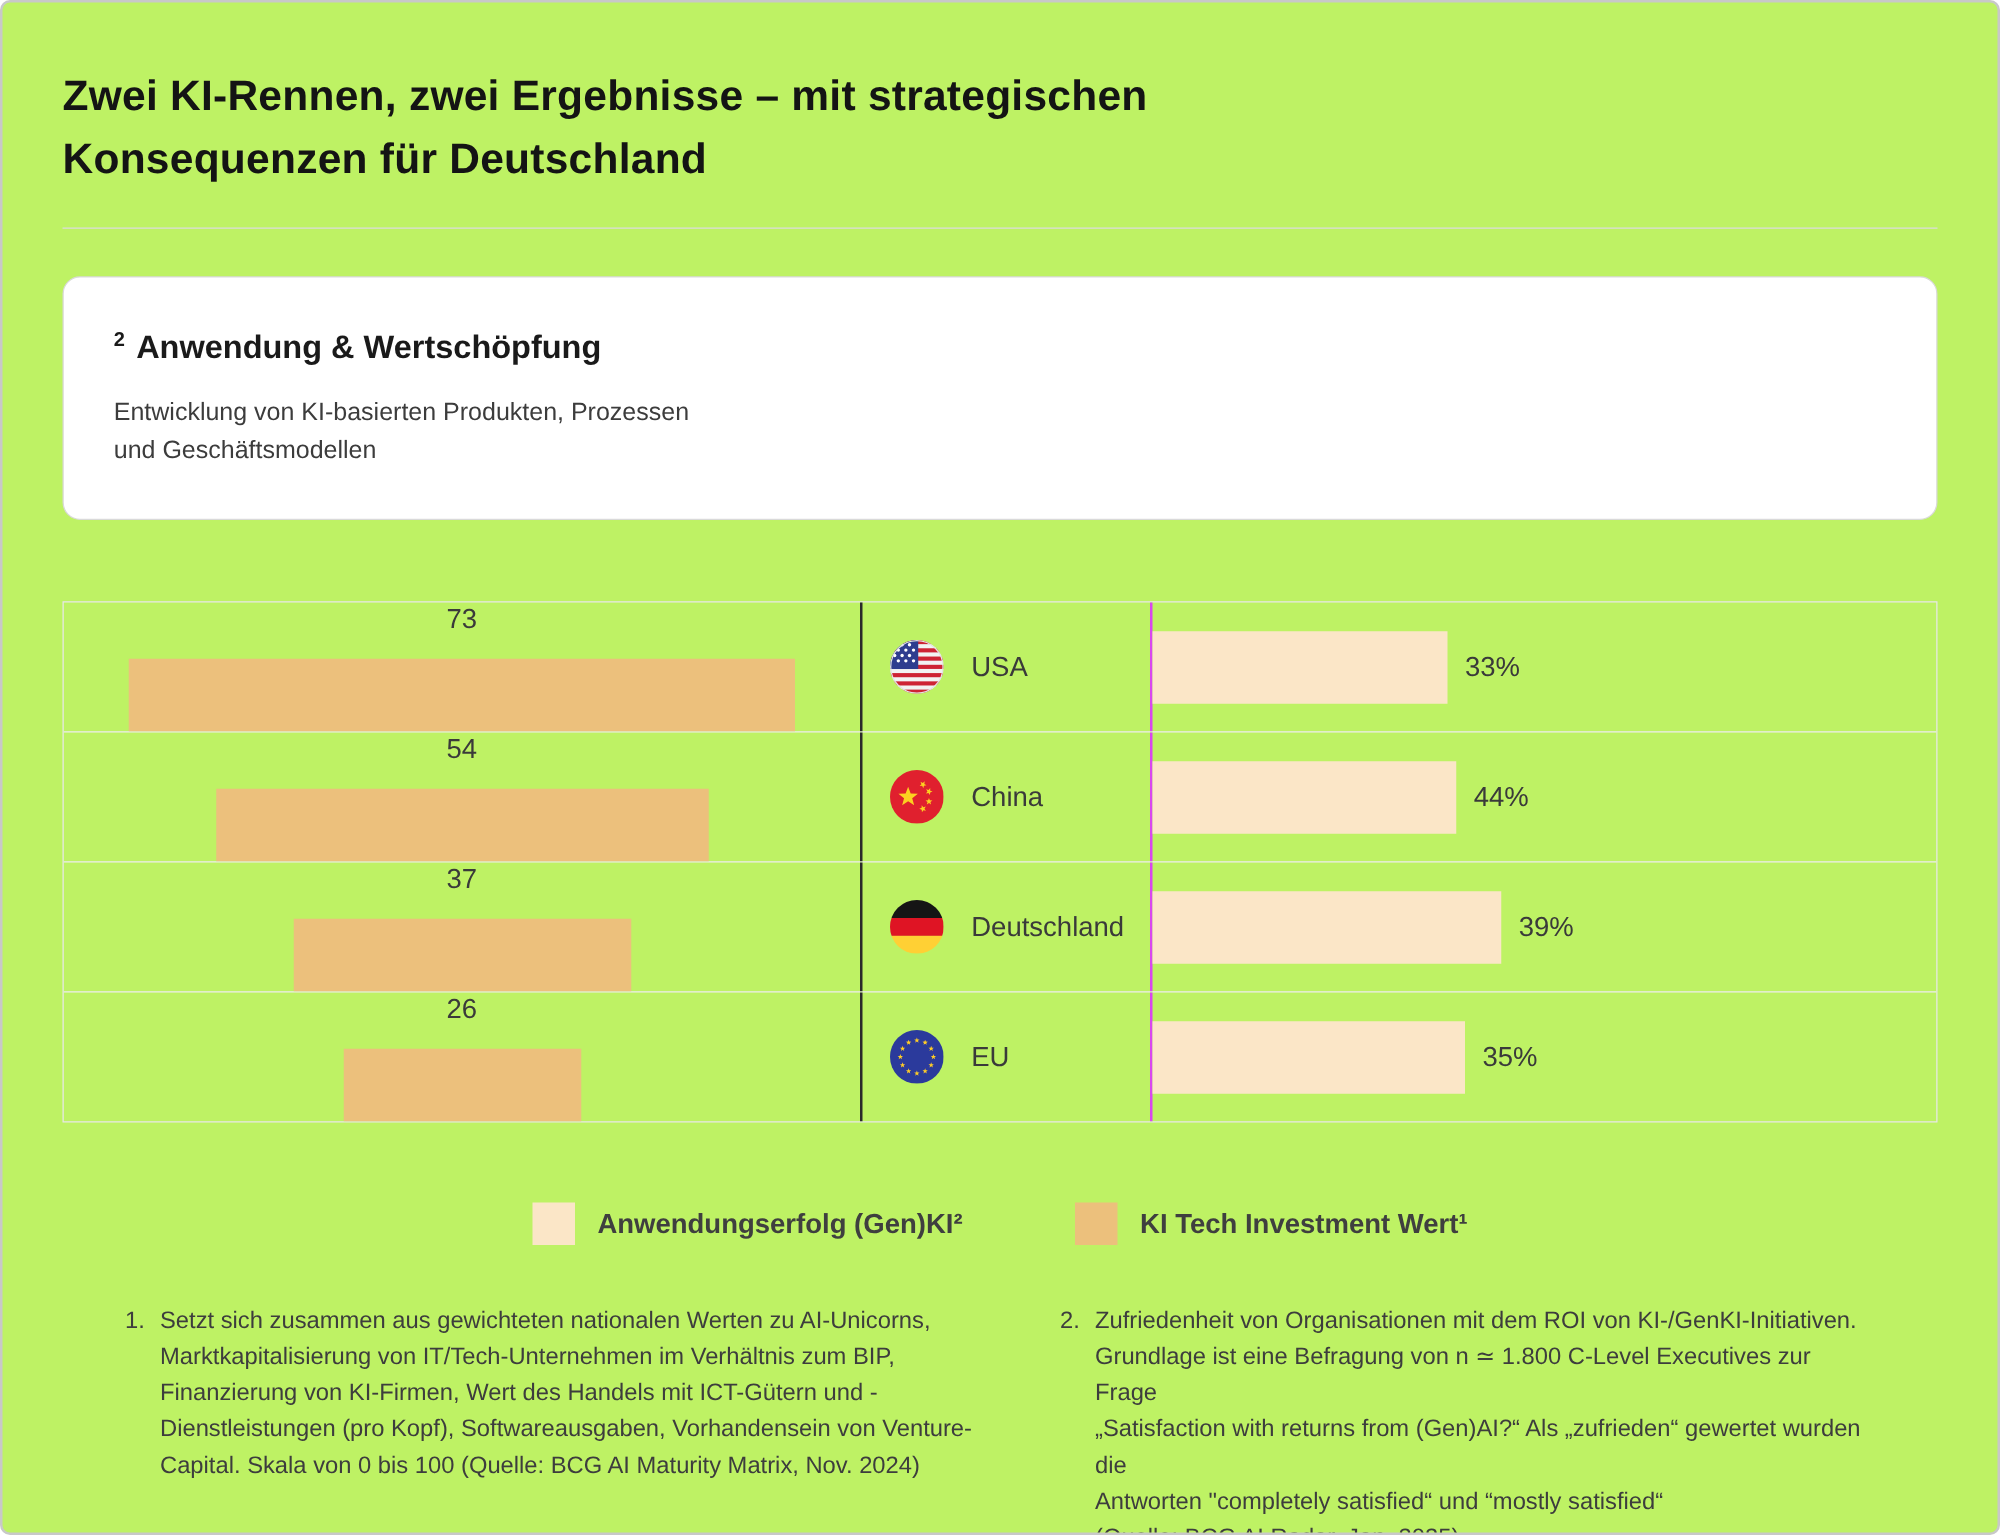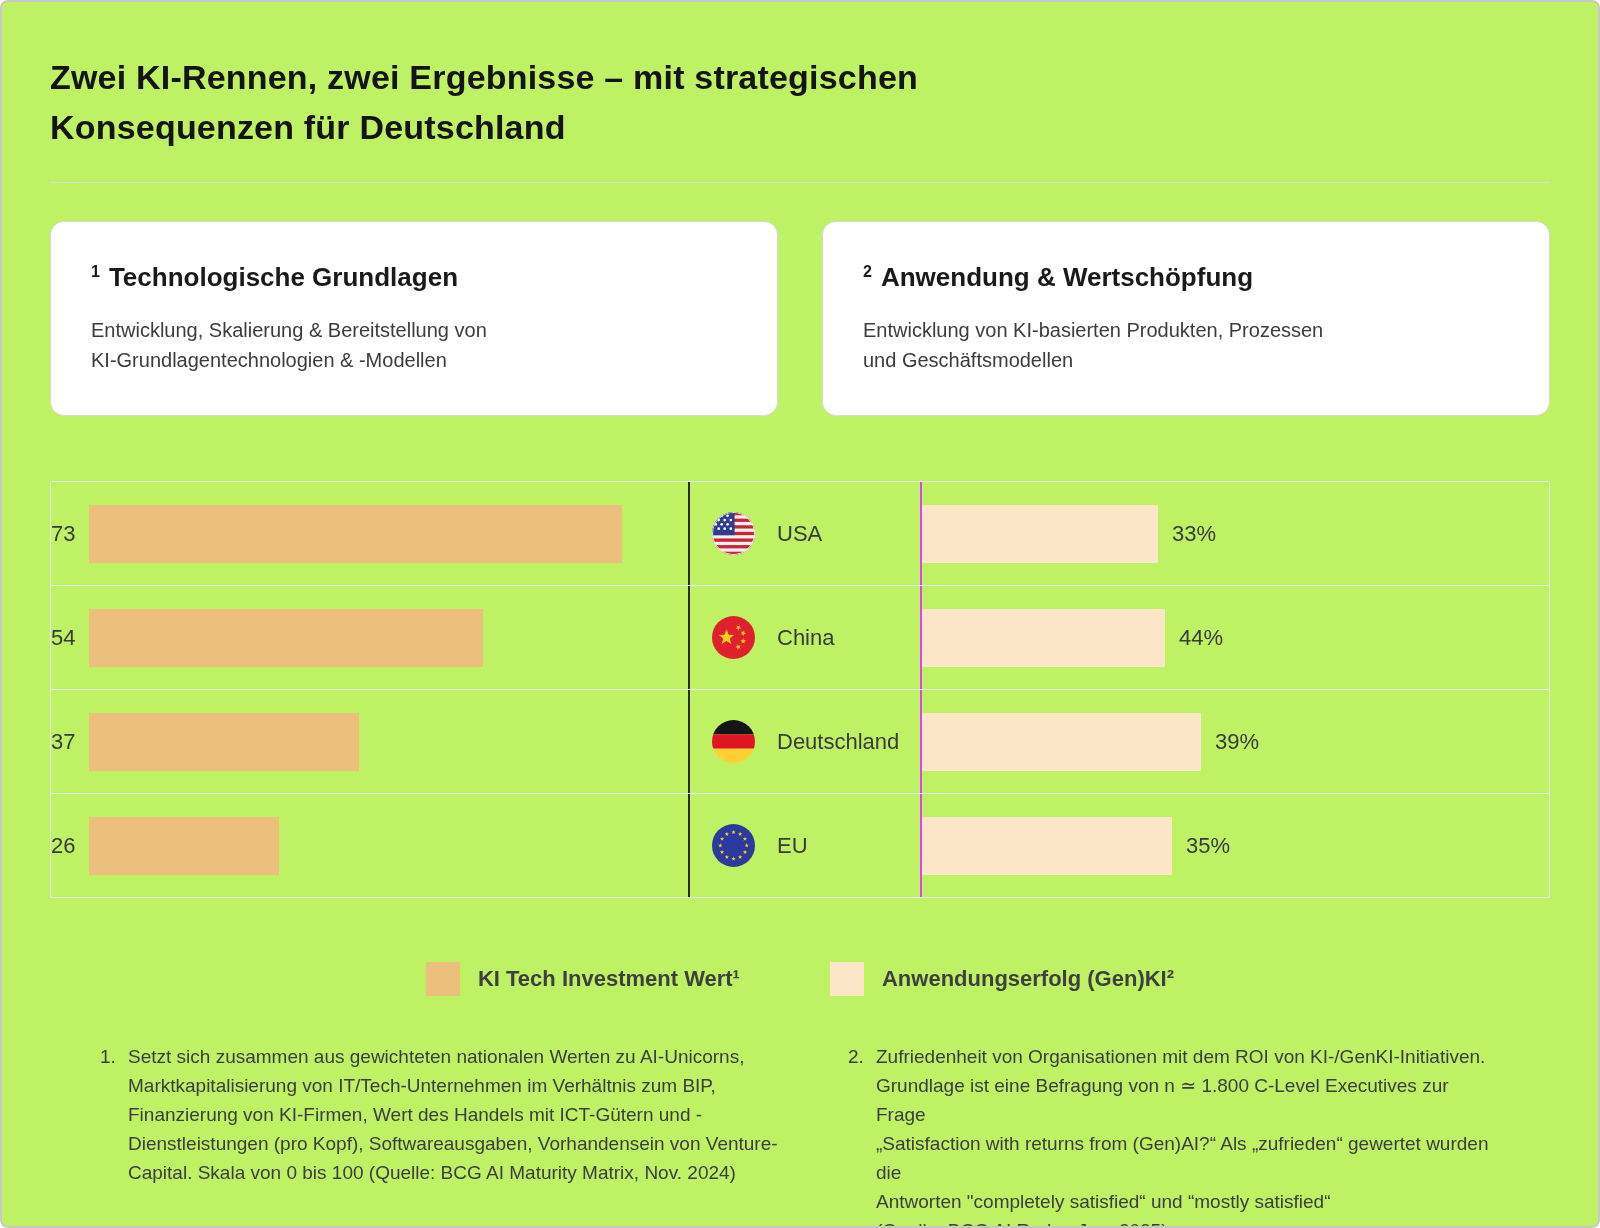--- a/index.html
+++ b/index.html
@@ -22,21 +22,21 @@
   }
   .def-heading{font-size:26px;font-weight:700;color:#1a1a1a;}
   .def-sup{font-size:16px;font-weight:700;position:relative;top:-9px;margin-right:9px;}
   .def-body{margin-top:22px;font-size:20px;line-height:30px;color:#3c3c3c;white-space:pre-line;}
 
   .chart{margin-top:65px;border:1px solid #e7e7e7;}
   .chart-row{display:flex;height:103px;align-items:center;}
   .chart-row + .chart-row{border-top:1px solid #ededed;}
   .cell-left{
     width:637px;box-sizing:border-box;height:100%;
-    display:flex;align-items:center;justify-content:flex-start;gap:14px;
+    display:flex;align-items:center;justify-content:space-between;gap:14px;flex-direction:column;
   }
   .cell-mid{
     width:234px;box-sizing:border-box;height:100%;
     border-left:2px solid #2a2a2a;border-right:2px solid #d946ef;
     display:flex;align-items:center;gap:22px;padding-left:22px;
   }
   .cell-right{
     flex:1;height:100%;
     display:flex;align-items:center;gap:14px;text-align:right;
   }
@@ -62,25 +62,20 @@
 <body>
 
 <div class="frame">
   <div class="page">
 
     <div class="title">Zwei KI-Rennen, zwei Ergebnisse – mit strategischen
 Konsequenzen für Deutschland</div>
     <hr class="title-divider">
 
     <div class="def-boxes">
-      <div class="def-box">
-        <div class="def-heading"><span class="def-sup">1</span><span>Technologische Grundlagen</span></div>
-        <div class="def-body">Entwicklung, Skalierung &amp; Bereitstellung von
-KI-Grundlagentechnologien &amp; -Modellen</div>
-      </div>
       <div class="def-box">
         <div class="def-heading"><span class="def-sup">2</span><span>Anwendung &amp; Wertschöpfung</span></div>
         <div class="def-body">Entwicklung von KI-basierten Produkten, Prozessen
 und Geschäftsmodellen</div>
       </div>
     </div>
 
     <div class="chart">
         <div class="chart-row">
           <div class="cell-left">
@@ -219,26 +214,26 @@
           </div>
           <div class="cell-right">
             <div class="bar" style="width: 250px; background: rgb(251, 230, 199);"></div>
             <span class="bar-val">35%</span>
           </div>
         </div>
       </div>
 
     <div class="legend">
       <div class="legend-item">
+        <div class="legend-swatch" style="background-color: rgb(251, 230, 199);"></div>
+        <div class="legend-label">Anwendungserfolg (Gen)KI²</div>
+      </div>
+      <div class="legend-item">
         <div class="legend-swatch" style="background-color: rgb(236, 192, 124);"></div>
         <div class="legend-label">KI Tech Investment Wert¹</div>
-      </div>
-      <div class="legend-item">
-        <div class="legend-swatch" style="background-color: rgb(251, 230, 199);"></div>
-        <div class="legend-label">Anwendungserfolg (Gen)KI²</div>
       </div>
     </div>
 
     <div class="footnotes">
       <div class="footnote fn1">
         <div class="fn-num">1.</div>
         <div class="fn-text">Setzt sich zusammen aus gewichteten nationalen Werten zu AI-Unicorns,
 Marktkapitalisierung von IT/Tech-Unternehmen im Verhältnis zum BIP,
 Finanzierung von KI-Firmen, Wert des Handels mit ICT-Gütern und -
 Dienstleistungen (pro Kopf), Softwareausgaben, Vorhandensein von Venture-

